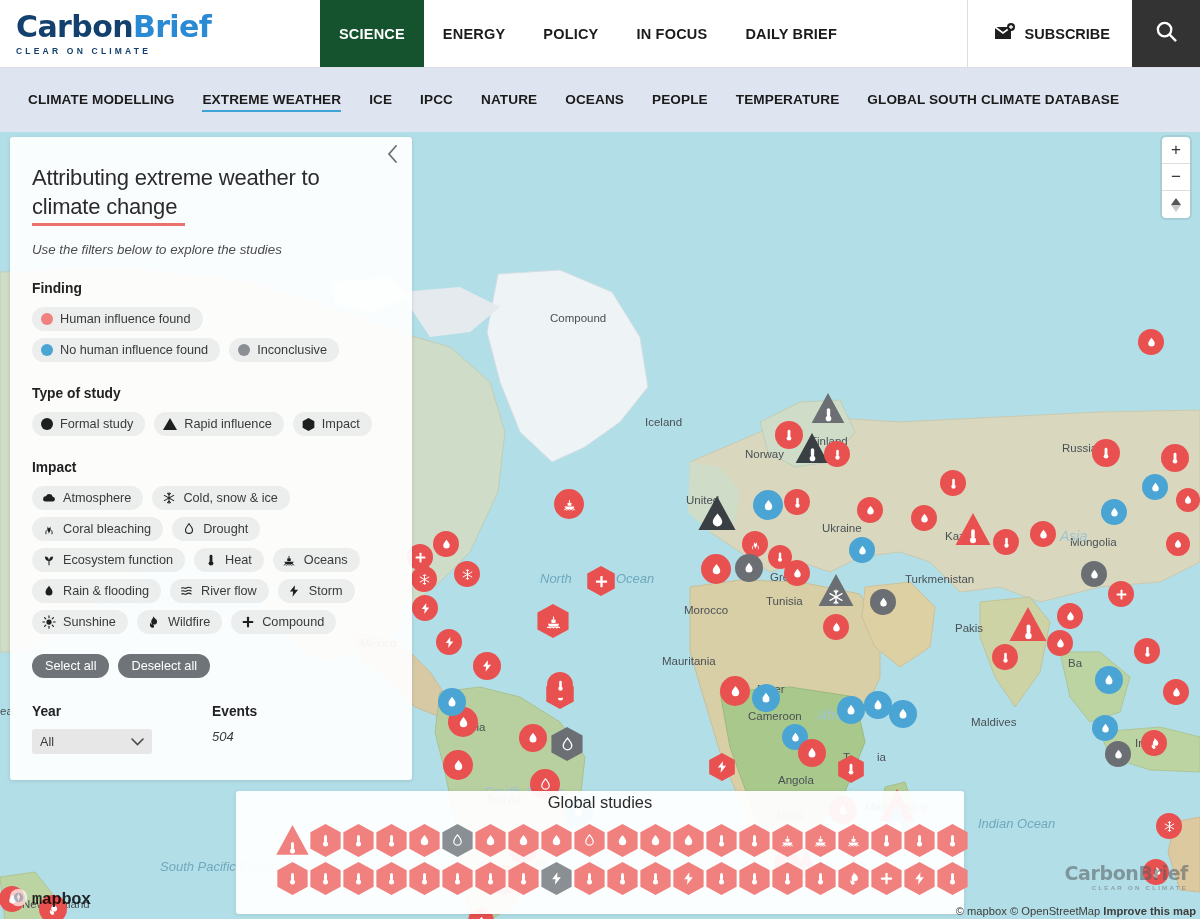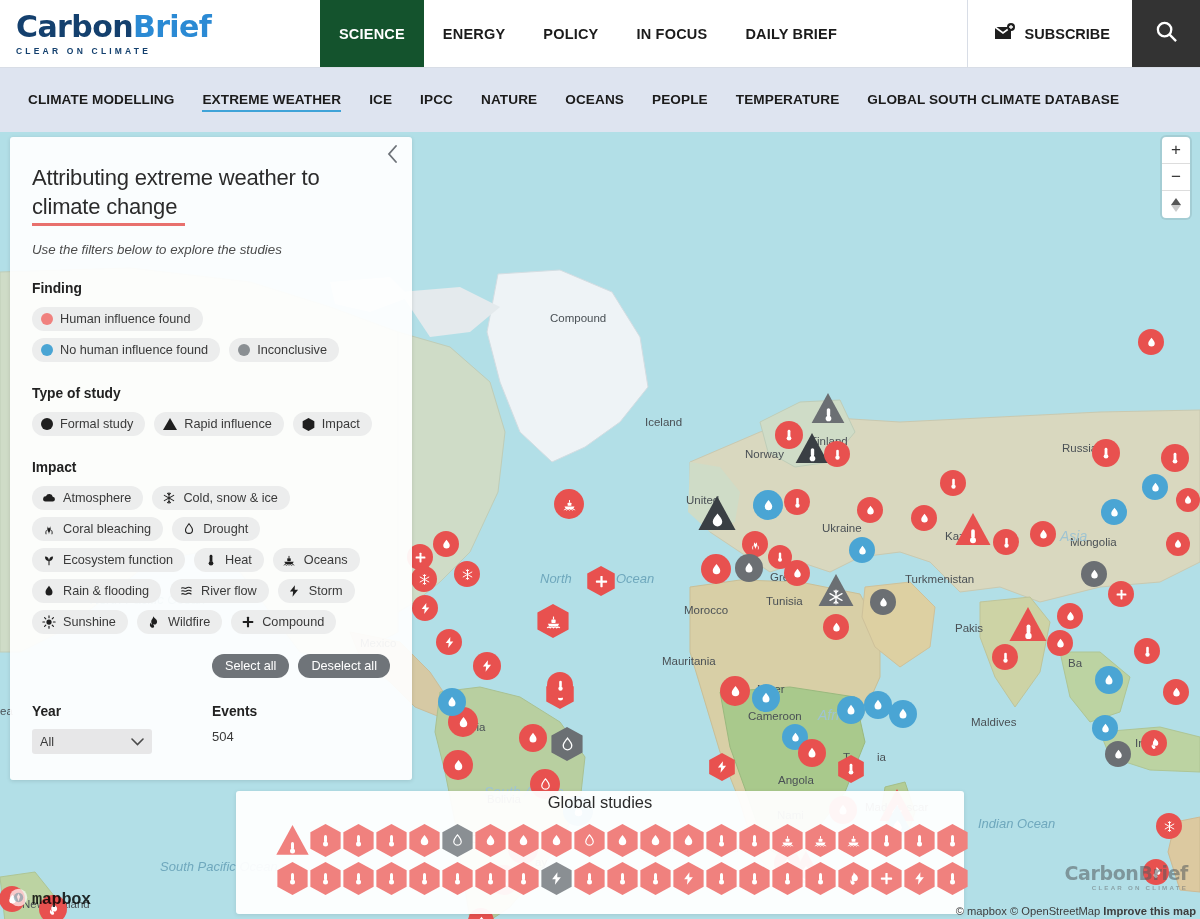--- a/index.html
+++ b/index.html
@@ -130,36 +130,36 @@
   .dot-red { background: #f0817e; }
   .dot-blue { background: #4aa5d4; }
   .dot-grey { background: #8a8f93; }
   .dot-black { background: #1f1f1f; }
   .tri-black {
     width: 0; height: 0; border-left: 7px solid transparent;
     border-right: 7px solid transparent; border-bottom: 12px solid #1f1f1f; flex:none;
   }
   .hex-black { width: 13px; height: 13px; flex: none; }
   .chip .ic { width: 15px; flex: none; display:flex; align-items:center; justify-content:center; color:#1f1f1f; }
-  .btnrow { display: flex; gap: 9px; margin-top: 20px; justify-content: flex-end; }
+  .btnrow { display: flex; gap: 9px; margin-top: 20px; }
   .gbtn {
     background: #6f7479; color: #fff; border: none; border-radius: 13px;
     font-size: 12.7px; padding: 5px 13px; cursor: pointer;
     font-family: "Liberation Sans", sans-serif;
   }
   .yearrow { display: flex; margin-top: 26px; }
   .yearcol { width: 180px; }
   .fieldlabel { font-weight: bold; font-size: 13.8px; color: #222; margin-bottom: 10px; }
   .select {
     width: 120px; height: 25px; background: #e7e7e8; border: none;
     border-radius: 3px; font-size: 12.6px; color: #3a3a3a;
     padding: 0 8px; display:flex; align-items:center; justify-content:space-between;
     cursor: pointer;
   }
-  .evval { font-size: 13px; color: #3a3a3a; }
+  .evval { font-size: 13px; color: #3a3a3a; font-style: italic; }
 
   
   .globalpanel {
     position: absolute; left: 236px; bottom: 5px; width: 728px;
     background: rgba(255,255,255,0.95); border-radius: 3px;
     padding: 2px 18px 16px 18px; box-shadow: 0 1px 4px rgba(0,0,0,.1);
   }
   .globalpanel .gtitle {
     text-align: center; font-size: 16.5px; color: #2b2b2b; margin-bottom: 10px;
   }

